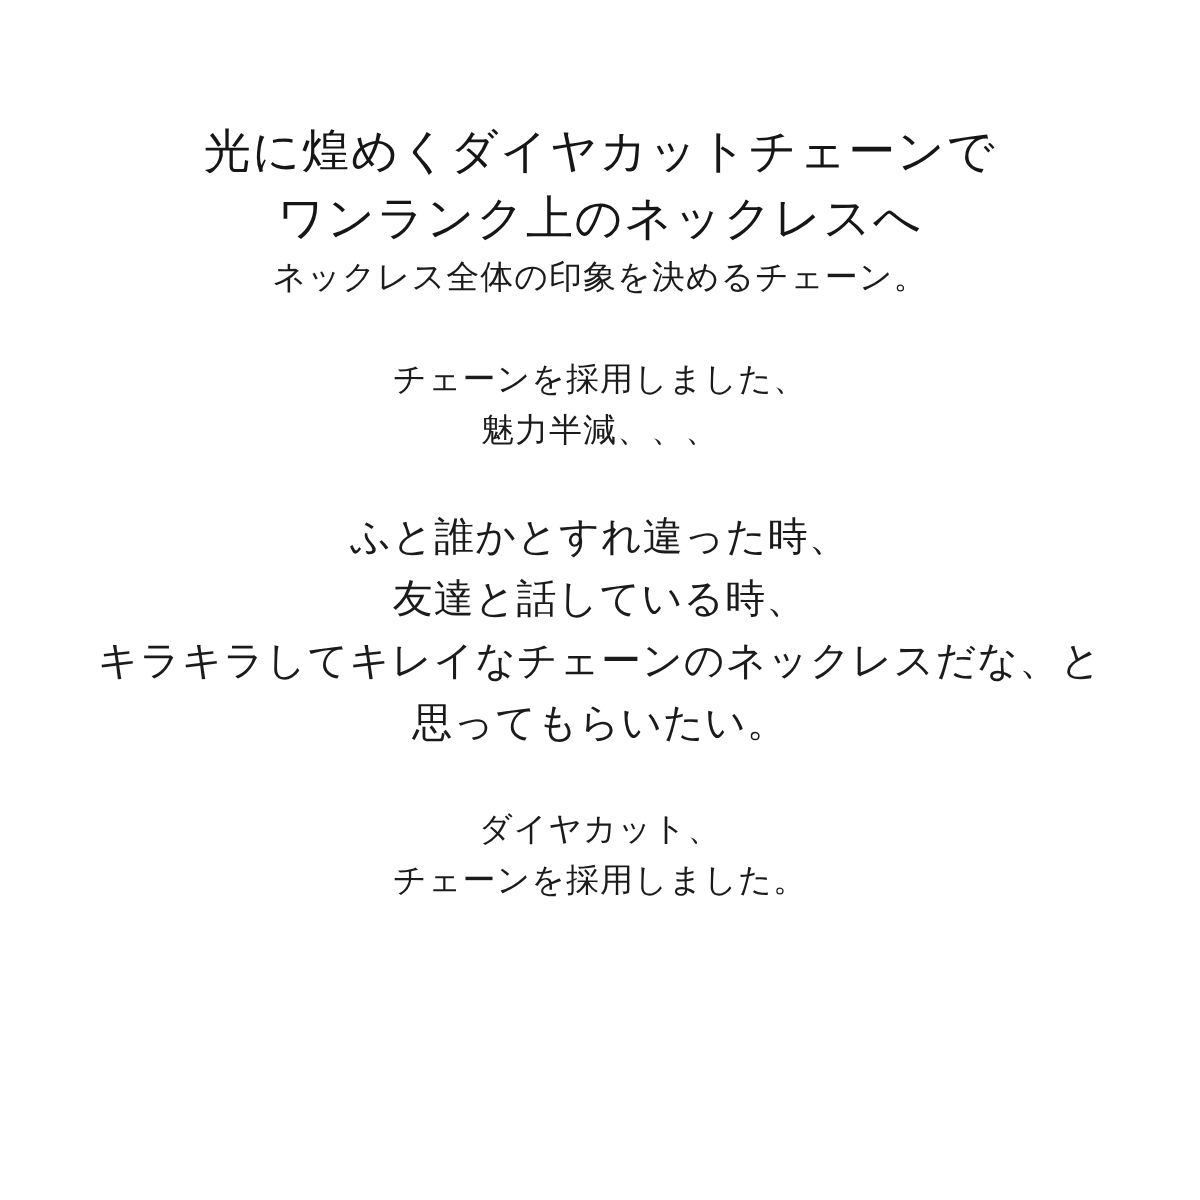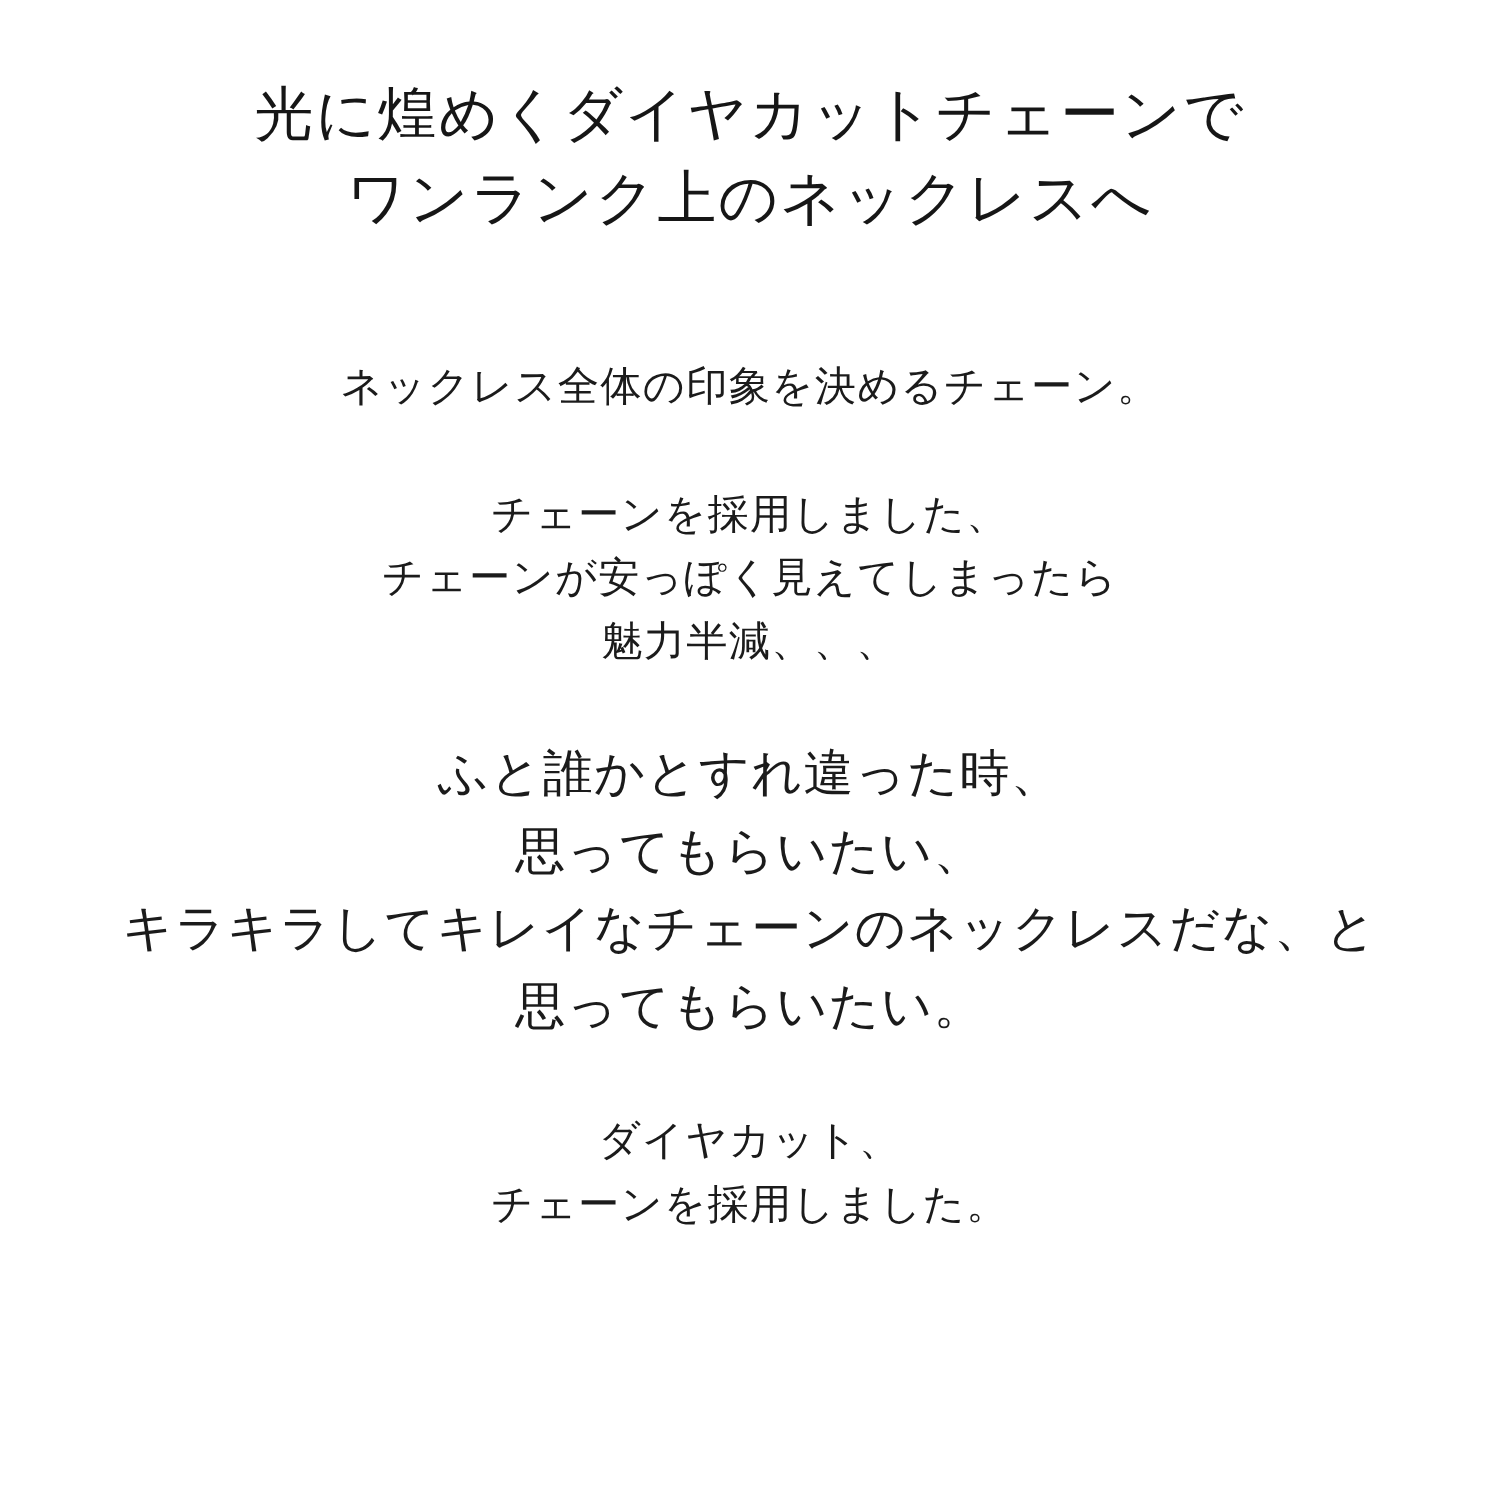--- a/index.html
+++ b/index.html
@@ -14,37 +14,36 @@
     color: #1a1a1a;
     overflow: hidden;
   }
   .page {
     width: 1200px;
     height: 1200px;
     box-sizing: border-box;
     display: flex;
     flex-direction: column;
     align-items: center;
-    padding-top: 58px;
+    padding-top: 118px;
   }
   .headline {
     text-align: center;
     font-size: 47px;
     line-height: 1.42;
     letter-spacing: 0.035em;
     font-weight: 400;
     color: #161616;
     margin: 0;
   }
   .headline .hl-line {
     display: block;
     white-space: nowrap;
   }
   .body-block {
-    margin-top: 92px;
     text-align: center;
     font-size: 33px;
     line-height: 1.55;
     letter-spacing: 0.03em;
     color: #1b1b1b;
     font-weight: 400;
   }
   .para {
     margin: 0;
   }
@@ -73,27 +72,26 @@
   </h1>
 
   <div class="body-block">
 
     <p class="para lead">
       <span class="ln">ネックレス全体の印象を決めるチェーン。</span>
     </p>
 
     <p class="para">
       <span class="ln">チェーンを採用しました、</span>
-      <span class="ln">チェーンが安っぽく見えてしまったら</span>
       <span class="ln">魅力半減、、、</span>
     </p>
 
     <p class="para wide">
       <span class="ln">ふと誰かとすれ違った時、</span>
-      <span class="ln">思ってもらいたい、</span>
+      <span class="ln">友達と話している時、</span>
       <span class="ln">キラキラしてキレイなチェーンのネックレスだな、と</span>
       <span class="ln">思ってもらいたい。</span>
     </p>
 
     <p class="para">
       <span class="ln">ダイヤカット、</span>
       <span class="ln">チェーンを採用しました。</span>
     </p>
 
   </div>

